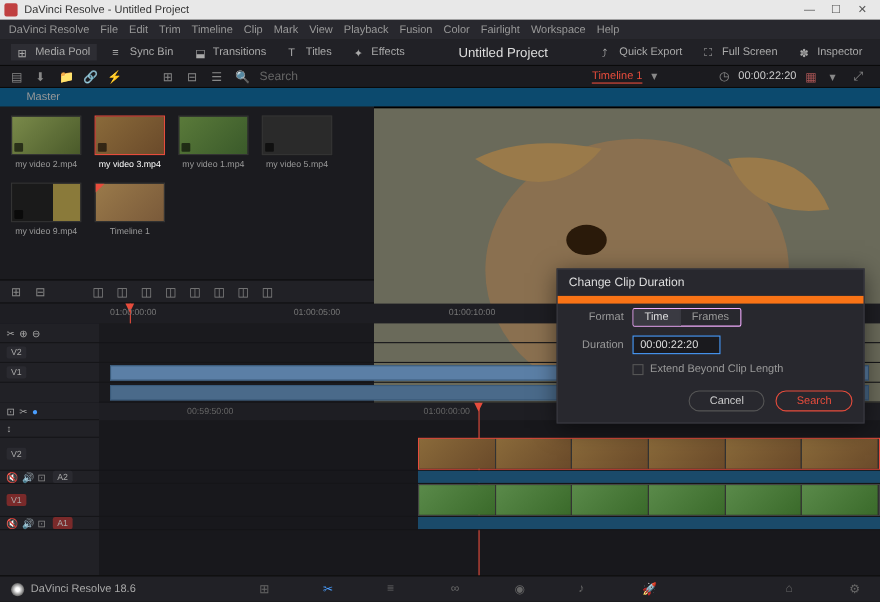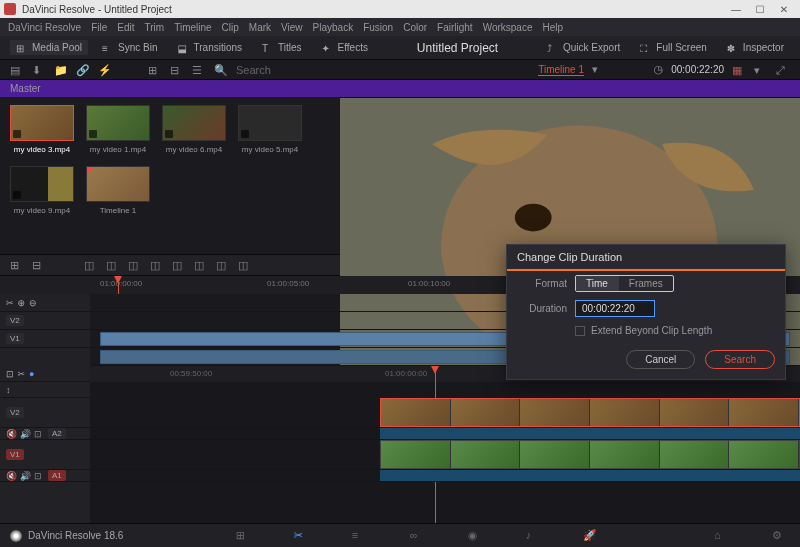--- a/index.html
+++ b/index.html
@@ -14,21 +14,21 @@
 .toolbar .tbtn{display:flex;align-items:center;gap:4px;padding:2px 6px;color:#aaa;font-size:10px}
 .toolbar .tbtn.active{background:#2d2d33}
 .toolbar .spacer{flex:1}
 .toolbar .title{color:#ddd;font-size:12px}
 .tbicon{width:12px;height:10px;display:inline-block}
 .media-row{background:#1b1b1f;height:20px;display:flex;align-items:center;padding:0 10px;gap:8px;border-bottom:1px solid #0a0a0a}
 .media-row .sm{width:14px;height:12px;color:#888}
 .media-row .spacer{flex:1}
 .media-row .tlname{color:#e74c3c;font-size:10px;border-bottom:1px solid #e74c3c}
 .media-row .tc{color:#ccc;font-size:10px}
-.master-label{background:#4c1d95;padding:3px 10px;font-size:10px;color:#999}
+.master-label{background:#0c4a6e;padding:3px 24px;font-size:10px;color:#999}
 .main{display:flex;flex:1;min-height:0}
 .pool{width:340px;background:#1b1b1f;padding:8px 10px;overflow:hidden}
 .clips{display:flex;flex-wrap:wrap;gap:12px}
 .clip{width:64px}
 .thumb{width:64px;height:36px;border:1px solid #333;position:relative}
 .thumb.sel{border:1px solid #e74c3c}
 .thumb .ai{position:absolute;bottom:2px;left:2px;width:8px;height:8px;background:rgba(0,0,0,0.6);border-radius:1px}
 .thumb .ti{position:absolute;top:0;left:0;width:0;height:0;border-style:solid;border-width:8px 8px 0 0;border-color:#e74c3c transparent transparent}
 .clip .name{font-size:8px;color:#999;text-align:center;margin-top:4px;white-space:nowrap;overflow:hidden}
 .clip.sel .name{color:#fff}
@@ -67,21 +67,21 @@
 .filmstrip.sel{border:1px solid #e74c3c}
 .fframe{height:100%;border-right:1px solid #333}
 .audiostrip{position:absolute;height:100%;background:#1a4a6a}
 .bottombar{background:#212126;height:24px;display:flex;align-items:center;padding:0 10px;gap:40px;border-top:1px solid #0a0a0a}
 .bottombar .logo{display:flex;align-items:center;gap:6px;font-size:10px}
 .bottombar .logodot{width:12px;height:12px;background:radial-gradient(circle,#fff 20%,#666 70%);border-radius:50%}
 .bottombar .spacer{flex:1}
 .bottombar .picon{width:18px;height:14px;color:#666}
 .bottombar .picon.active{color:#4a9eff}
 .dialog{position:absolute;top:244px;left:506px;width:280px;background:#28282e;border:1px solid #3a3a42;box-shadow:0 4px 20px rgba(0,0,0,0.5);z-index:100;font-size:10px}
-.dialog .dtitle{padding:6px 10px;color:#ddd;font-size:11px;border-bottom:2px solid #f97316}
+.dialog .dtitle{padding:6px 10px;color:#ddd;font-size:11px;border-bottom:7px solid #f97316}
 .dialog .drow{display:flex;align-items:center;padding:4px 10px;gap:8px}
 .dialog .dlbl{width:50px;color:#999;text-align:right}
 .dialog .seg{display:flex;border:1px solid #f0abfc;border-radius:2px}
 .dialog .seg span{padding:2px 10px;color:#999;border-right:1px solid #3a3a42}
 .dialog .seg span:last-child{border-right:none}
 .dialog .seg span.active{background:#3a3a42;color:#ddd}
 .dialog .dinput{background:#1a1a1e;border:1px solid #4a9eff;padding:2px 6px;color:#ddd;width:80px;font-size:10px}
 .dialog .preset{display:flex;gap:0;border:1px solid #3a3a42;border-radius:2px}
 .dialog .preset span{padding:2px 8px;color:#999;border-right:1px solid #3a3a42;font-size:9px}
 .dialog .preset span:last-child{border-right:none}
@@ -181,37 +181,37 @@
   <span class="sm" style="color:#a55">▦</span>
   <span class="sm">▾</span>
   <span class="sm">⤢</span>
 </div>
 
 <div class="master-label">Master</div>
 
 <div class="main">
   <div class="pool">
     <div class="clips" id="clips">
+        <div class="clip">
+          <div class="thumb" style="background: linear-gradient(135deg, rgb(122, 138, 74), rgb(74, 90, 42));">
+            <div class="ai"></div>
+          </div>
+          <div class="name">my video 2.mp4</div>
+        </div>
         <div class="clip sel">
           <div class="thumb sel" style="background: linear-gradient(135deg, rgb(138, 106, 58), rgb(106, 74, 42));">
             <div class="ai"></div>
           </div>
           <div class="name">my video 3.mp4</div>
         </div>
         <div class="clip">
           <div class="thumb" style="background: linear-gradient(135deg, rgb(90, 122, 58), rgb(58, 90, 42));">
             <div class="ai"></div>
           </div>
           <div class="name">my video 1.mp4</div>
-        </div>
-        <div class="clip">
-          <div class="thumb" style="background: linear-gradient(135deg, rgb(58, 90, 42), rgb(106, 58, 42));">
-            <div class="ai"></div>
-          </div>
-          <div class="name">my video 6.mp4</div>
         </div>
         <div class="clip">
           <div class="thumb" style="background: rgb(42, 42, 42);">
             <div class="ai"></div>
           </div>
           <div class="name">my video 5.mp4</div>
         </div>
         <div class="clip">
           <div class="thumb" style="background: linear-gradient(90deg, rgb(26, 26, 26) 60%, rgb(138, 122, 58) 60%);">
             <div class="ai"></div>

